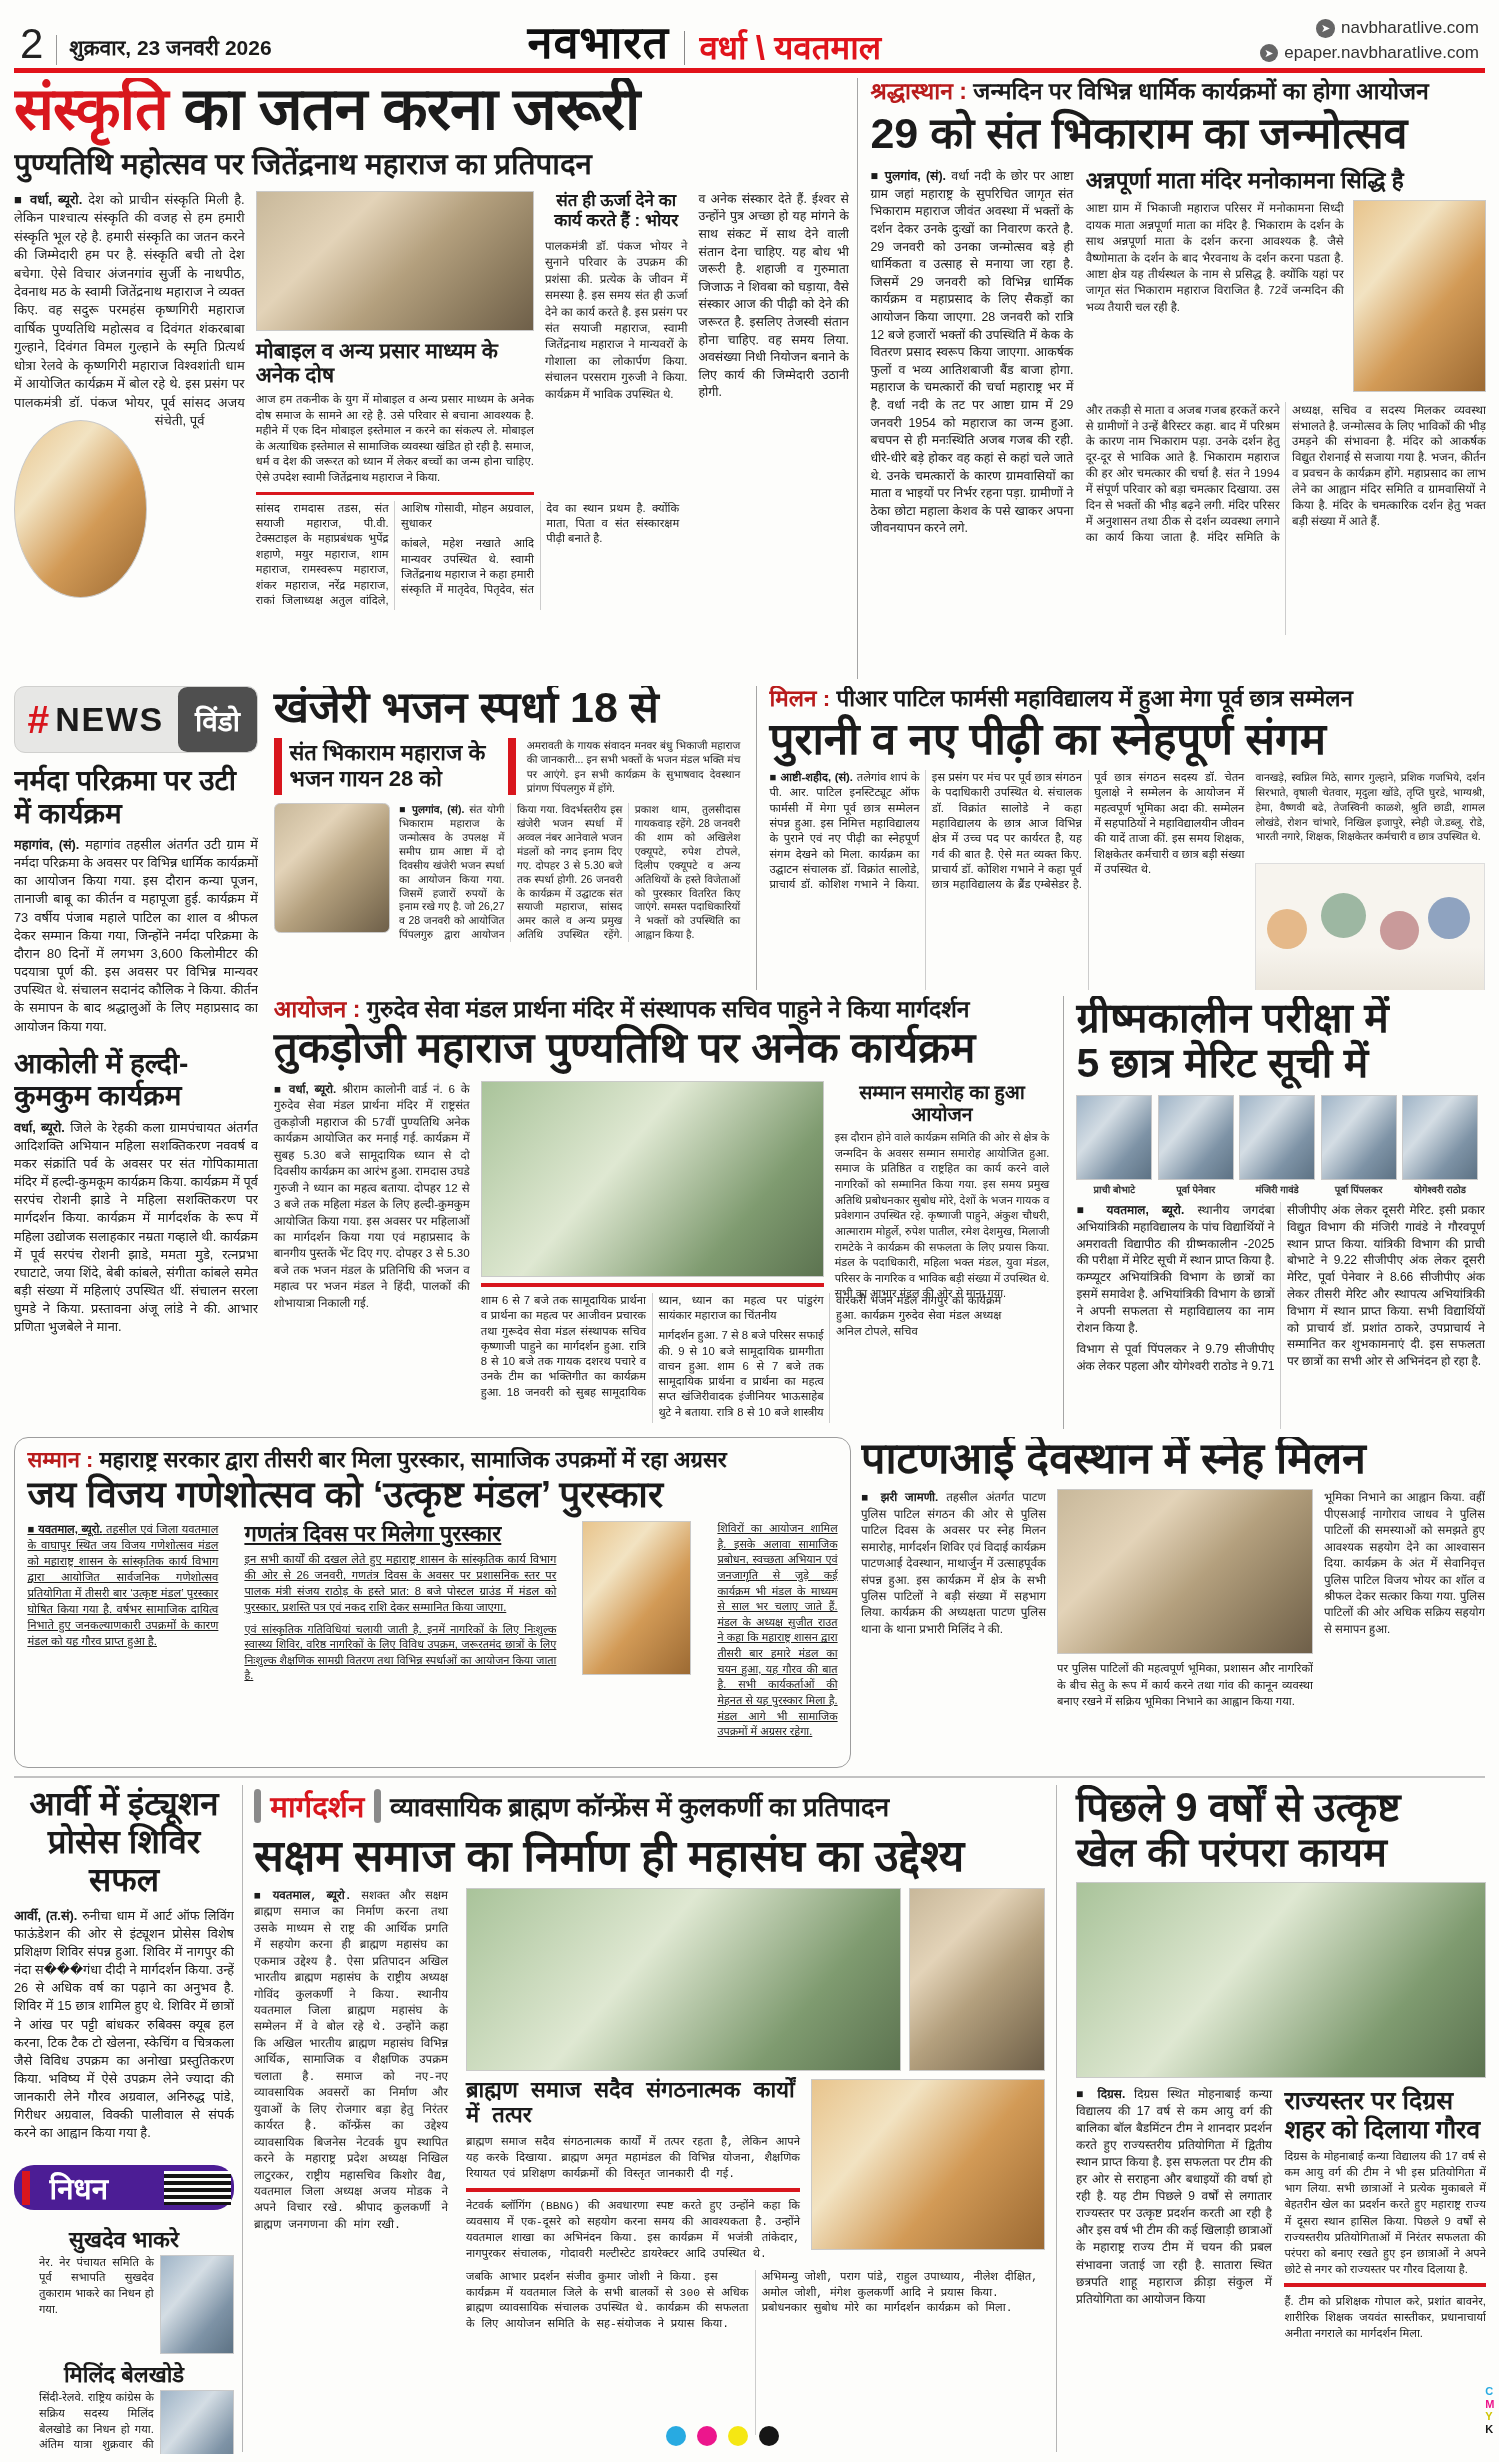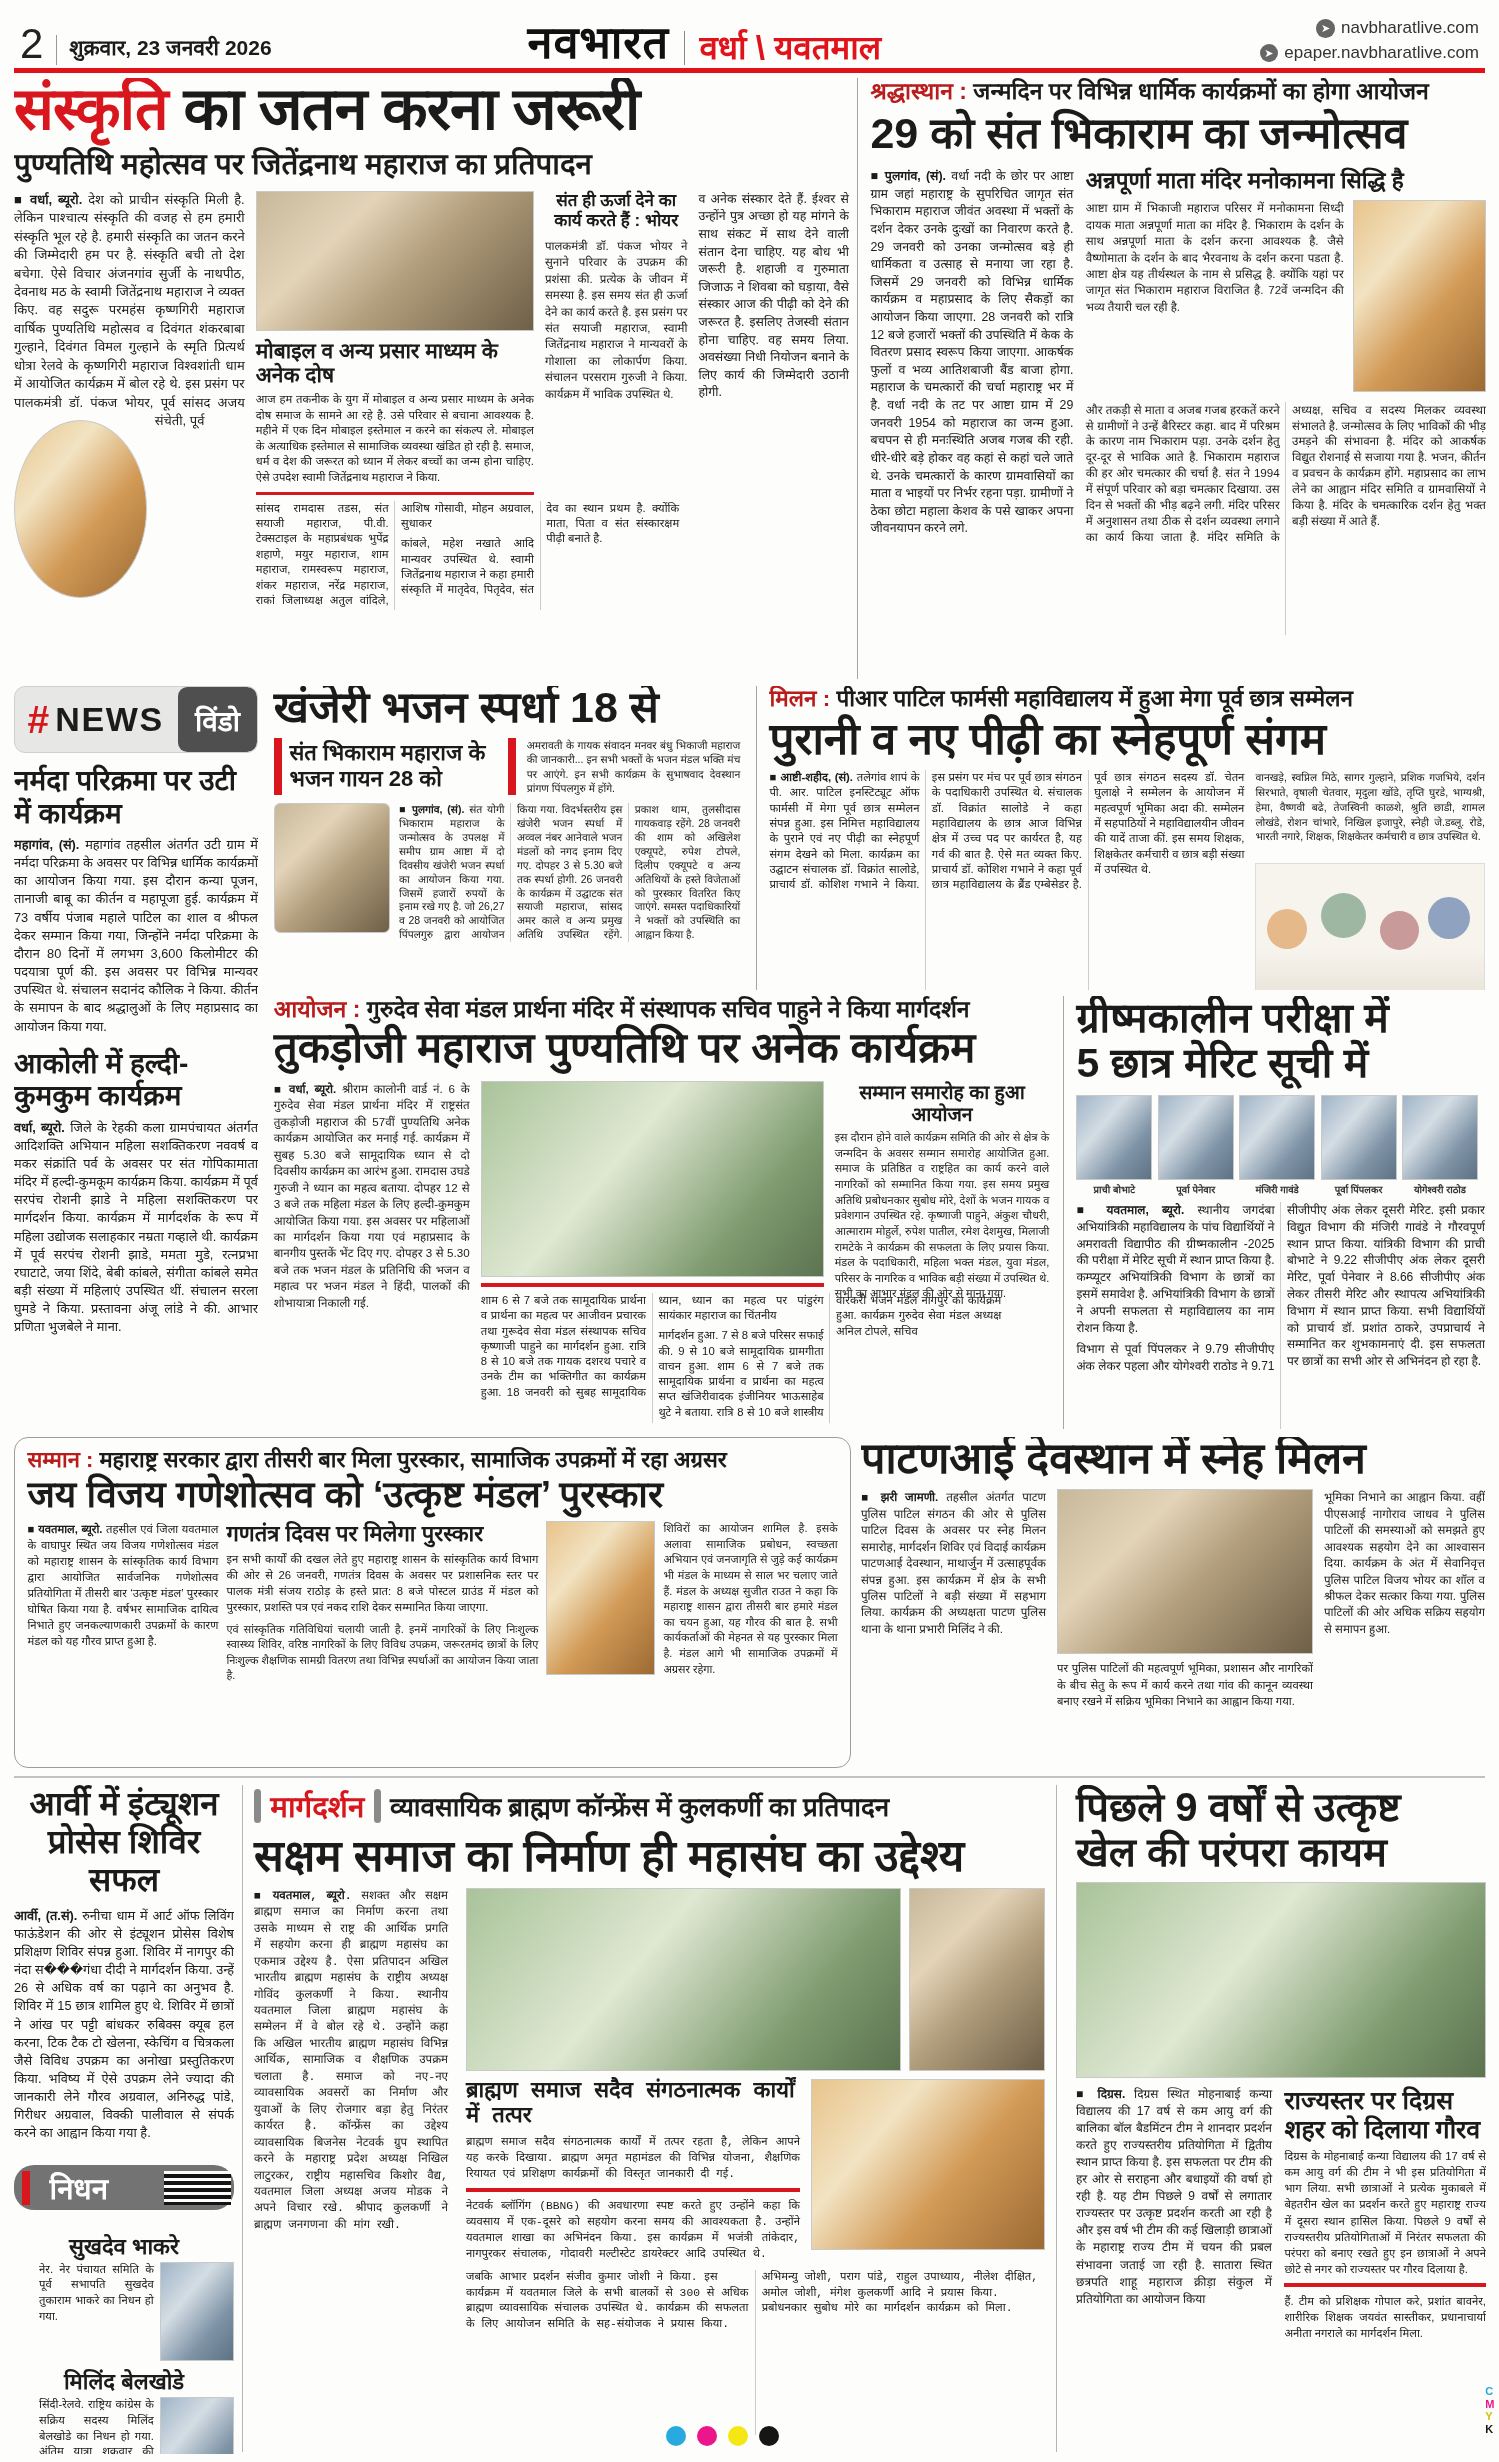--- a/index.html
+++ b/index.html
@@ -110,21 +110,21 @@
   #merit h2 { font-size:41px; font-weight:bold; line-height:1.1; }
   .stu-row { display:flex; gap:5.4px; margin:9.3px 0 4.7px; }
   .stu { width:76px; }
   .stu .photo { width:100%; height:85px; }
   .stu-name { font-size:9.7px; font-weight:bold; text-align:center; margin-top:2.3px; color:#333; }
   #merit .cols2 { font-size:12px; line-height:1.4; height:233px; margin-top:6.2px; }
 
   
   #samman { left:14px; top:1437px; width:837px; height:331px; border:1.6px solid #9d9d9d; border-radius:14px; padding:9.3px 12.4px; }
   #samman h2 { font-size:37px; font-weight:bold; line-height:1.02; margin-top:3.1px; }
-  .s-row { display:flex; gap:8px; margin-top:7.8px; }
+  .s-row { display:flex; gap:26px; margin-top:7.8px;text-decoration:underline; }
   .s-col1 { width:191px; font-size:11.3px; }
   .s-mid { width:312px; }
   .s-mid .boxtitle { font-size:22px; margin-bottom:4.7px; }
   .s-mid .body-t { font-size:11.3px; }
   .ganesh { width:109px; height:154px; }
   .s-col4 { flex:1; font-size:11px; }
 
   
   #patanai { left:861px; top:1437px; width:624px; height:331px; }
   #patanai h2 { font-size:43px; font-weight:bold; line-height:1.0; }
@@ -132,21 +132,21 @@
   .p-col1 { width:185px; font-size:11.6px; }
   .p-mid { width:256px; }
   .speech { width:100%; height:165px; }
   .p-mid .body-t { font-size:11.3px; margin-top:6.2px; }
   .p-col3 { flex:1; font-size:11.6px; }
 
   
   #arvi { left:14px; top:1785px; width:220px; height:372px; }
   #arvi h2 { font-size:33px; font-weight:bold; text-align:center; line-height:1.15; margin-bottom:7.8px; }
   #nidhan { left:14px; top:2165px; width:220px; height:289px; }
-  .n-banner { height:45px; background:#737373; display:flex; align-items:center; position:relative; margin-bottom:20px;border-radius:20px; }
+  .n-banner { height:45px; background:#4c1d95; display:flex; align-items:center; position:relative; margin-bottom:13px;border-radius:20px; }
   .n-redbar { width:7.8px; height:34px; background:#d8161d; margin-left:7.8px; }
   .n-title { color:#fff; font-size:29.5px; font-weight:bold; margin-left:20px; }
   .n-stripes { margin-left:auto; width:67px; height:34px; margin-right:3.1px;
      background:repeating-linear-gradient(180deg,#fdfdfb 0 3.1px,#141414 3.1px 7px); }
   .o-name { font-size:22px; font-weight:bold; text-align:center; margin:4.7px 0 1.6px; }
   .o-row { display:flex; gap:6.2px; }
   .o-text { flex:1; font-size:11.3px; line-height:1.4; text-align:justify;margin-left:25px; }
   .o-photo { width:74px; height:99px; }
   .dot { width:28px; height:28px; border-radius:50%; }
 

